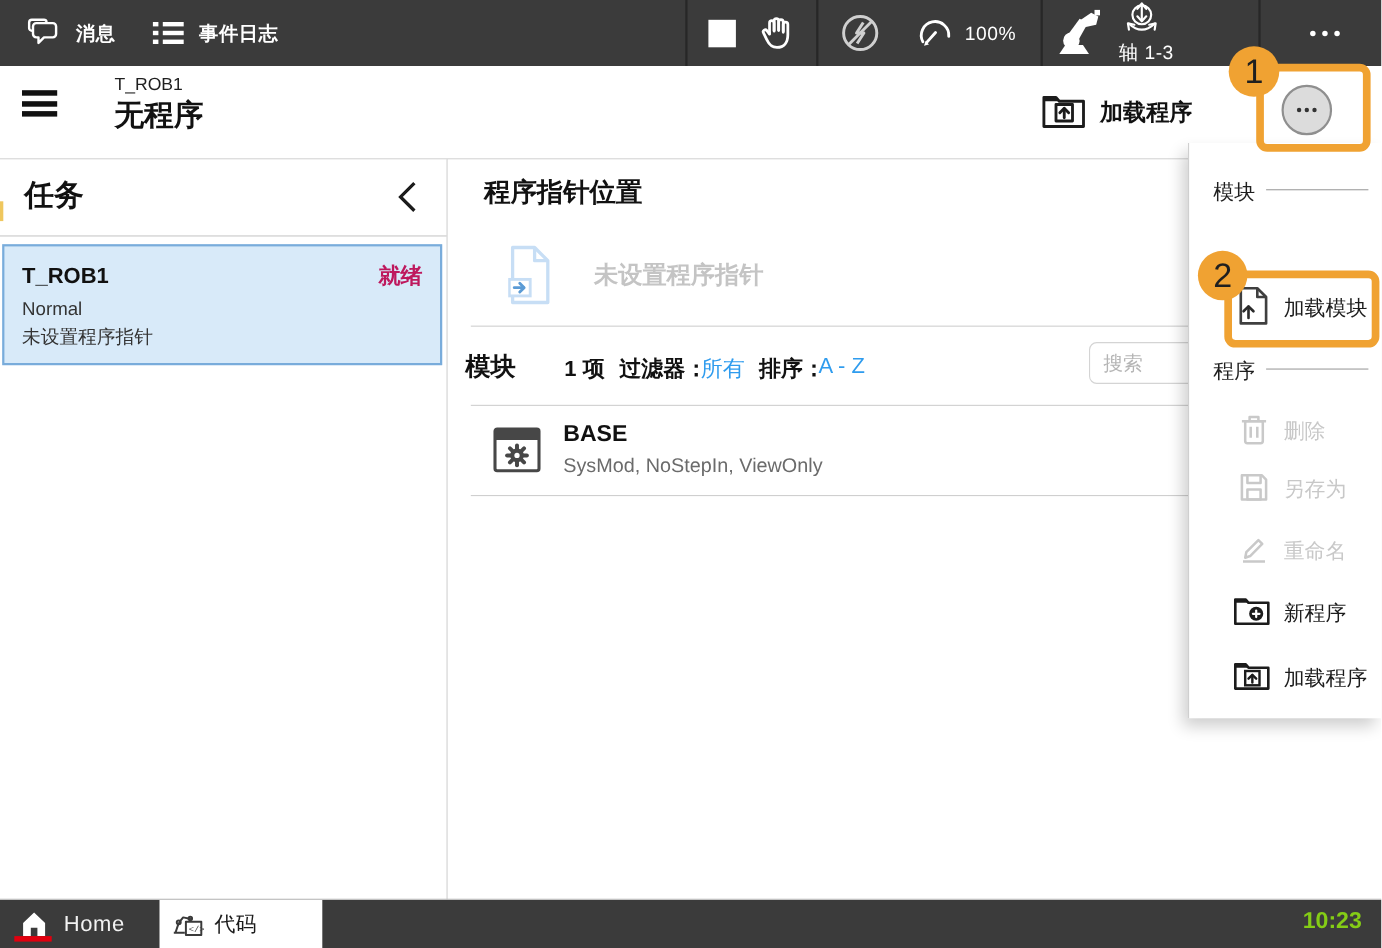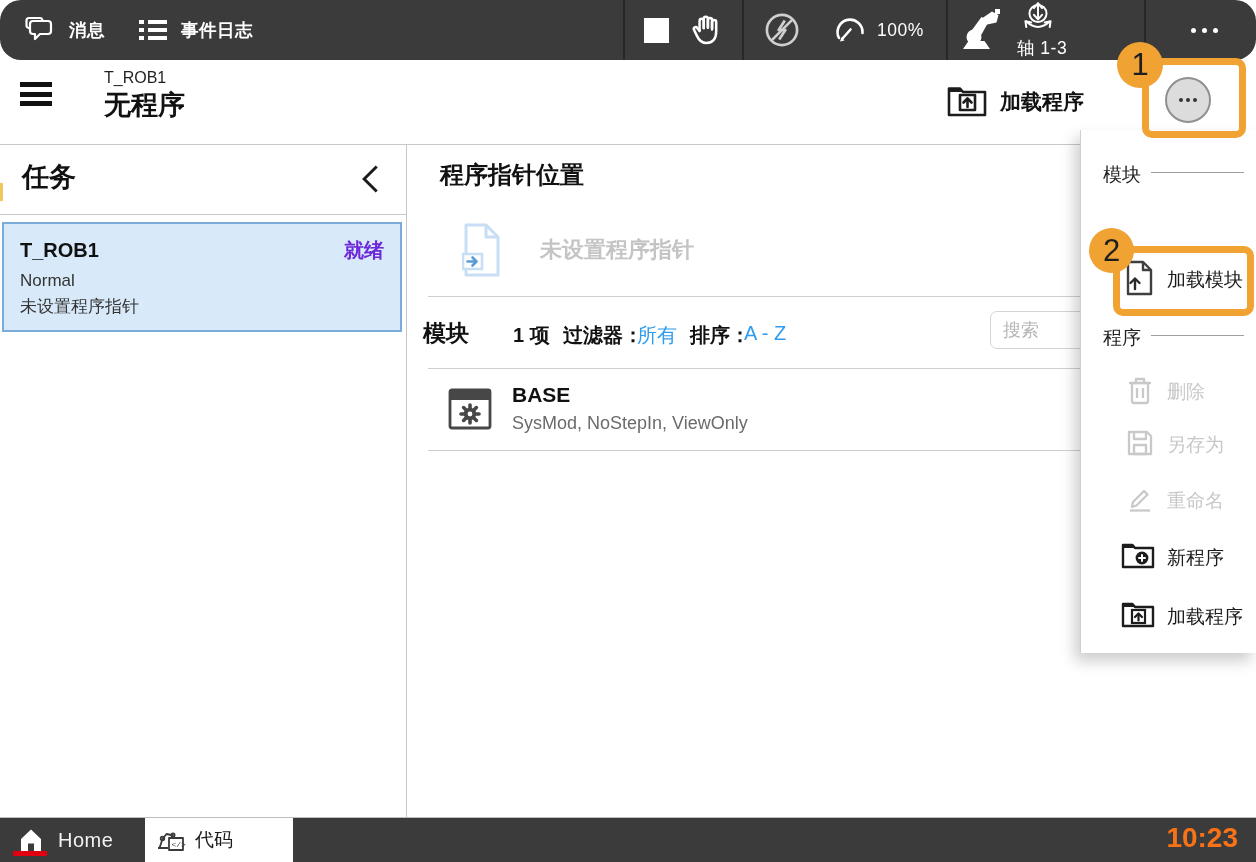--- a/index.html
+++ b/index.html
@@ -1,20 +1,20 @@
 <!DOCTYPE html>
 <html><head>
 <meta charset="utf-8">
 <style>
   * { margin:0; padding:0; box-sizing:border-box; }
   html,body { width:1256px; height:862px; background:#fff; font-family:"Liberation Sans", sans-serif; }
   .screen { position:relative; width:1256px; height:862px; overflow:hidden; background:#fff; }
 
   
-  .topbar { position:absolute; left:0; top:0; width:1256px; height:60px; background:#3B3B3B; color:#fff; z-index:10;border-radius:21px; }
+  .topbar { position:absolute; left:0; top:0; width:1256px; height:60px; background:#3B3B3B; color:#fff; z-index:10; }
   .tb-abs { position:absolute; display:flex; align-items:center; height:60px; top:0; }
   .tb-label { font-size:17.5px; font-weight:bold; margin-left:11px; letter-spacing:.5px; }
   .tb-sep { position:absolute; top:0; width:2px; height:60px; background:#272727; }
   .stop-square { width:25px; height:25px; background:#fff; }
   .tb-ellipsis { position:absolute; left:1182px; top:0; height:60px; width:44px; display:flex; align-items:center; justify-content:center; gap:6px; }
   .tb-ellipsis i { width:5px; height:5px; border-radius:50%; background:#fff; }
 
   
   .appheader { position:absolute; left:0; top:60px; width:1256px; height:85px; background:#fff; }
   .hamburger { position:absolute; left:20px; top:22px; width:34px; height:42px; cursor:pointer; }
@@ -29,21 +29,21 @@
 
   
   .tasks { position:absolute; left:0; top:145px; width:406px; height:673px; background:#fff; }
   .vdivider { position:absolute; left:406px; top:145px; width:1px; height:673px; background:#C6C6C6; }
   .tasks-title { position:absolute; left:22px; top:14px; font-size:27px; font-weight:bold; color:#111; }
   .tasks-collapse { position:absolute; left:356px; top:18px; width:30px; height:32px; }
   .tasks-divider { position:absolute; left:0; top:69px; width:406px; height:1px; background:#C8C8C8; }
   .task-card { position:absolute; left:2px; top:77px; width:400px; height:110px; background:#D8EAF9; border:2px solid #79ACDB; padding:13px 16px; }
   .task-row1 { display:flex; justify-content:space-between; align-items:baseline; }
   .task-name { font-size:20px; font-weight:bold; color:#111; }
-  .task-status { font-size:20px; font-weight:bold; color:#6d28d9; }
+  .task-status { font-size:20px; font-weight:bold; color:#be185d; }
   .task-mode { font-size:17px; color:#333; margin-top:7px; }
   .task-pointer { font-size:17px; color:#333; margin-top:4px; }
   .edge-sliver { position:absolute; left:0; top:183px; width:3px; height:18px; background:#EFC75E; z-index:5; }
 
   
   .content { position:absolute; left:407px; top:145px; width:849px; height:673px; background:#fff; }
   .pp-title { position:absolute; left:33px; top:14px; font-size:24px; font-weight:bold; color:#111; }
   .pp-row-icon { position:absolute; left:55px; top:77px; }
   .pp-empty { position:absolute; left:133px; top:90px; font-size:22px; font-weight:bold; color:#C4C4C4; }
   .div1 { position:absolute; left:21px; top:151px; width:808px; height:1px; background:#CFCFCF; }
@@ -80,21 +80,21 @@
 
   
   .taskbar { position:absolute; left:0; top:818px; width:1256px; height:44px; background:#3B3B3B; z-index:20; }
   .taskbar-topline { position:absolute; left:0; top:817px; width:1256px; height:1px; background:#BDBDBD; z-index:21; }
   .home-btn { position:absolute; left:17px; top:0; height:44px; display:flex; align-items:center; }
   .home-red { position:absolute; left:13px; top:33px; width:34px; height:5px; background:#E1000F; }
   .home-label { position:absolute; left:58px; top:0; height:44px; display:flex; align-items:center; font-size:20px; color:#F2F2F2; letter-spacing:.5px; }
   .code-tab { position:absolute; left:145px; top:0; width:148px; height:44px; background:#fff; display:flex; align-items:center; }
   .code-tab .ct-icon { position:absolute; left:10px; top:6px; }
   .code-tab .ct-label { position:absolute; left:50px; font-size:19px; color:#1C1C1C; }
-  .tb-time { position:absolute; right:18px; top:0; height:40px; display:flex; align-items:center; font-size:28px; font-weight:bold; color:#f97316; }
+  .tb-time { position:absolute; right:18px; top:0; height:40px; display:flex; align-items:center; font-size:21px; font-weight:bold; color:#84cc16; }
 </style>
 </head>
 <body>
 
 <div class="screen">
 
   <header class="topbar">
     <div class="tb-abs" style="left:24px;">
       <svg width="34" height="32" viewBox="0 0 34 32">
         <g fill="none" stroke="#fff" stroke-width="2.2" stroke-linejoin="round">

